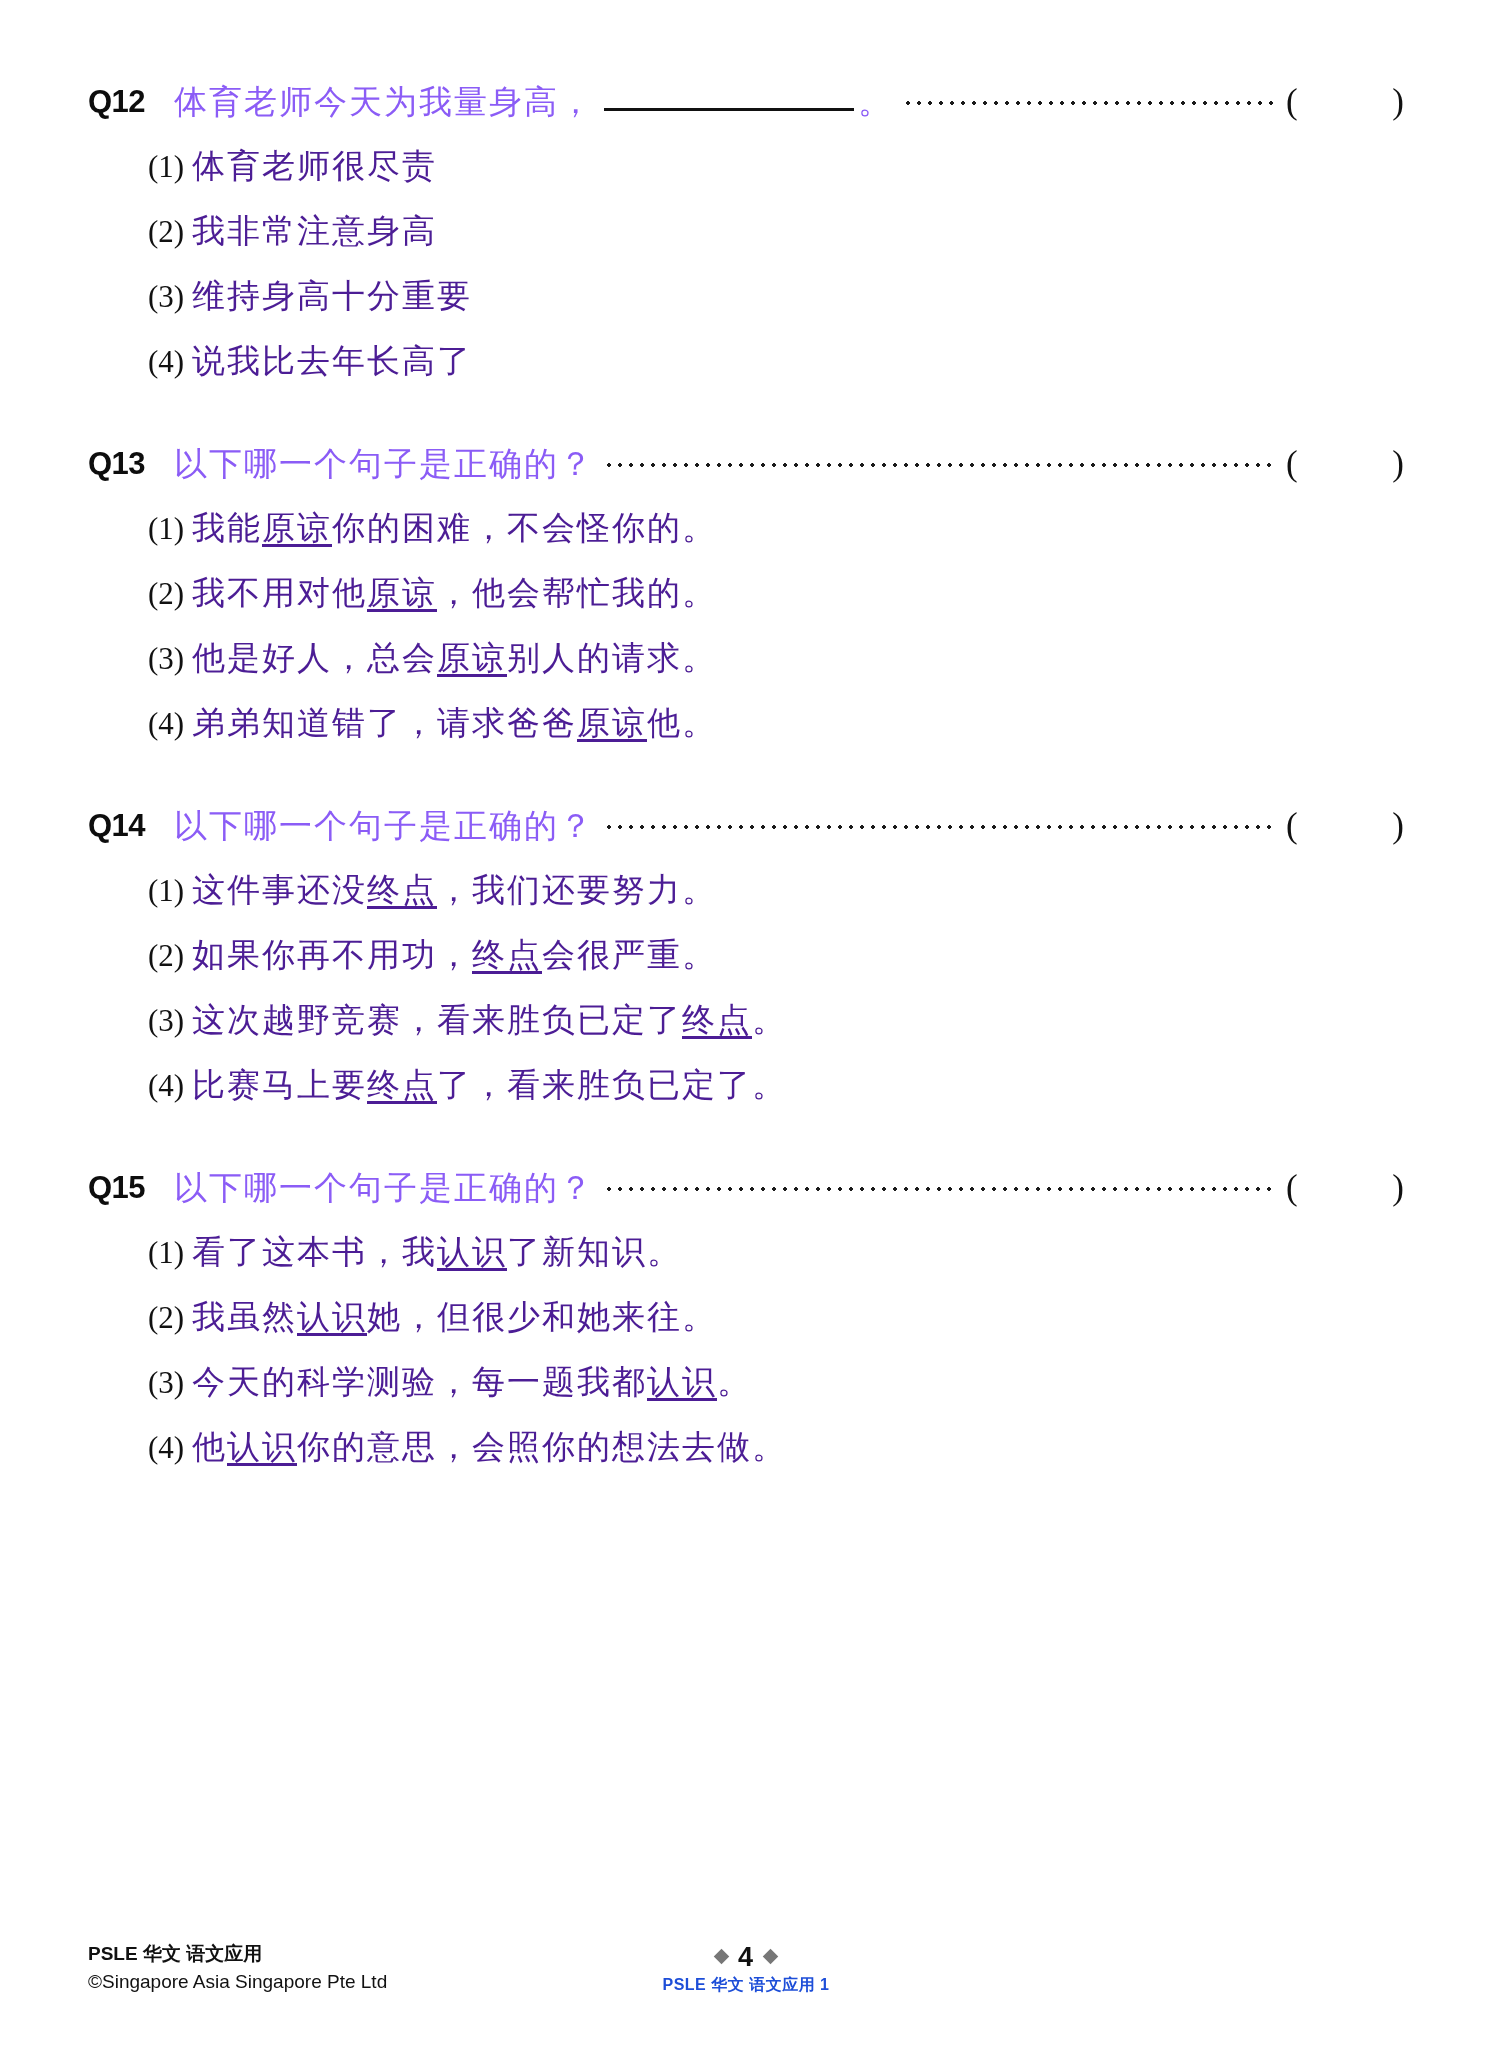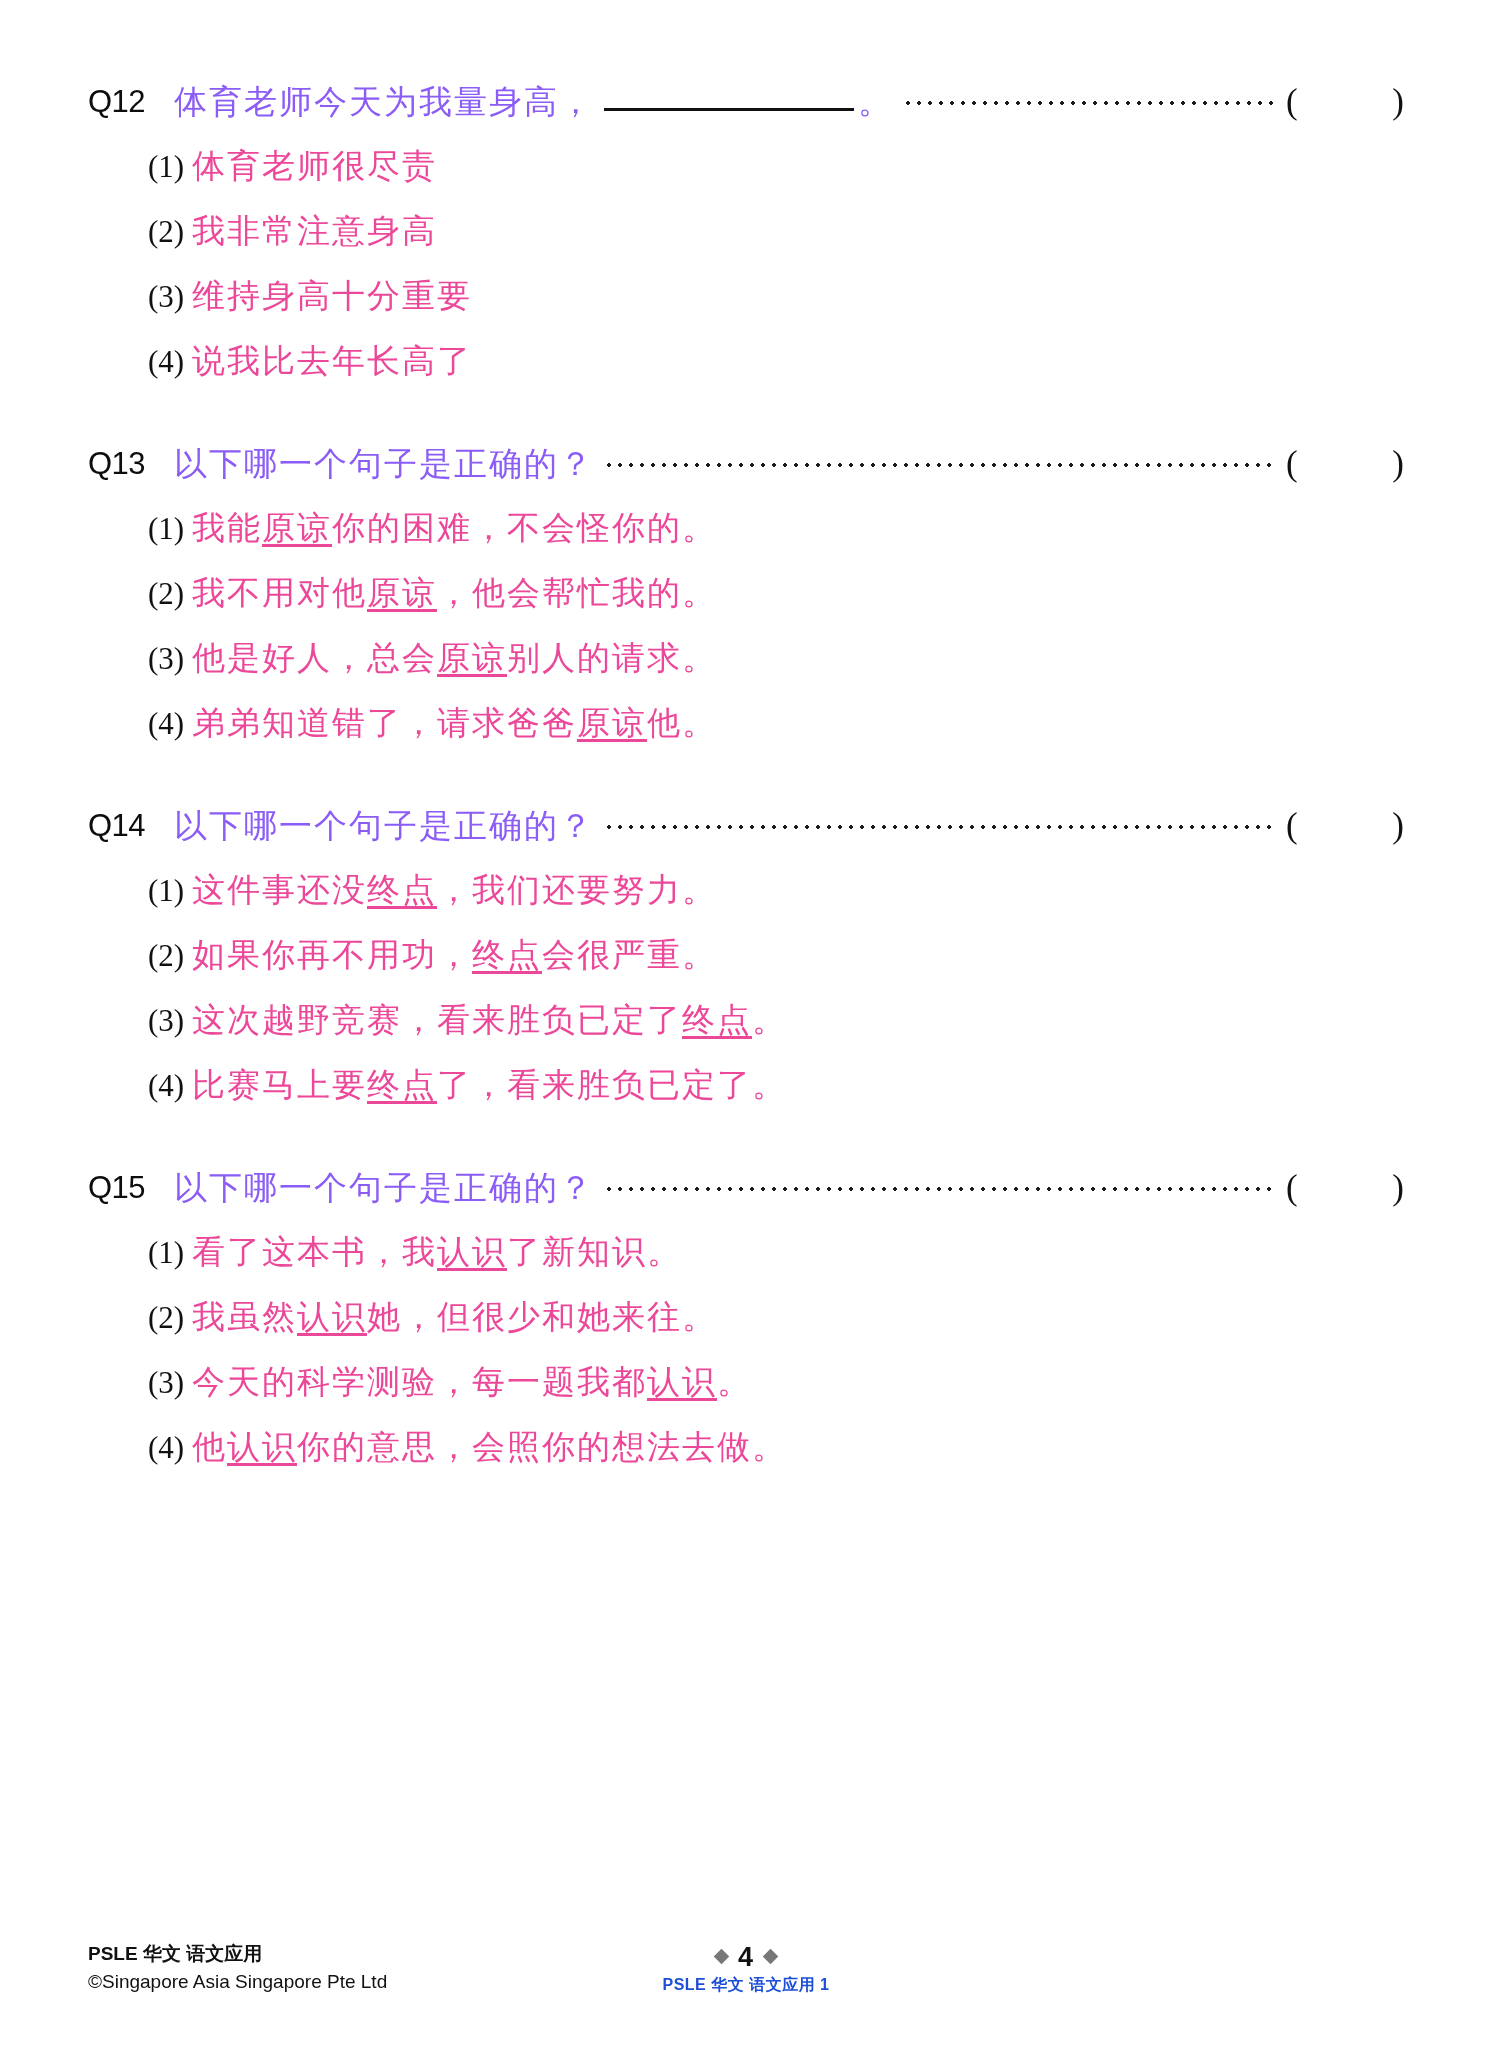--- a/index.html
+++ b/index.html
@@ -30,21 +30,21 @@
   .q-stem {
     display: flex;
     align-items: flex-start;
     width: 100%;
     margin-bottom: 14px;
   }
 
   .q-num {
     flex: 0 0 auto;
     font-family: "Liberation Sans", "DejaVu Sans", sans-serif;
-    font-weight: 400;
+    font-weight: 700;
     font-size: 31px;
     line-height: 48px;
     letter-spacing: -0.5px;
     width: 86px;
     color: #0d0d0d;
   }
 
   .q-text {
     flex: 0 0 auto;
     font-size: 33px;
@@ -104,21 +104,21 @@
     font-size: 31px;
     line-height: 52px;
     font-family: "Liberation Serif", serif;
     color: #111;
   }
   .opt-text {
     flex: 0 1 auto;
     font-size: 33px;
     line-height: 52px;
     letter-spacing: 2px;
-    color: #ec4899;
+    color: #4c1d95;
     margin-left: 28px;
   }
   .u { text-decoration: underline; text-underline-offset: 5px; text-decoration-thickness: 2.5px; }
 
   
   .footer {
     position: absolute;
     left: 88px;
     right: 90px;
     bottom: 58px;

